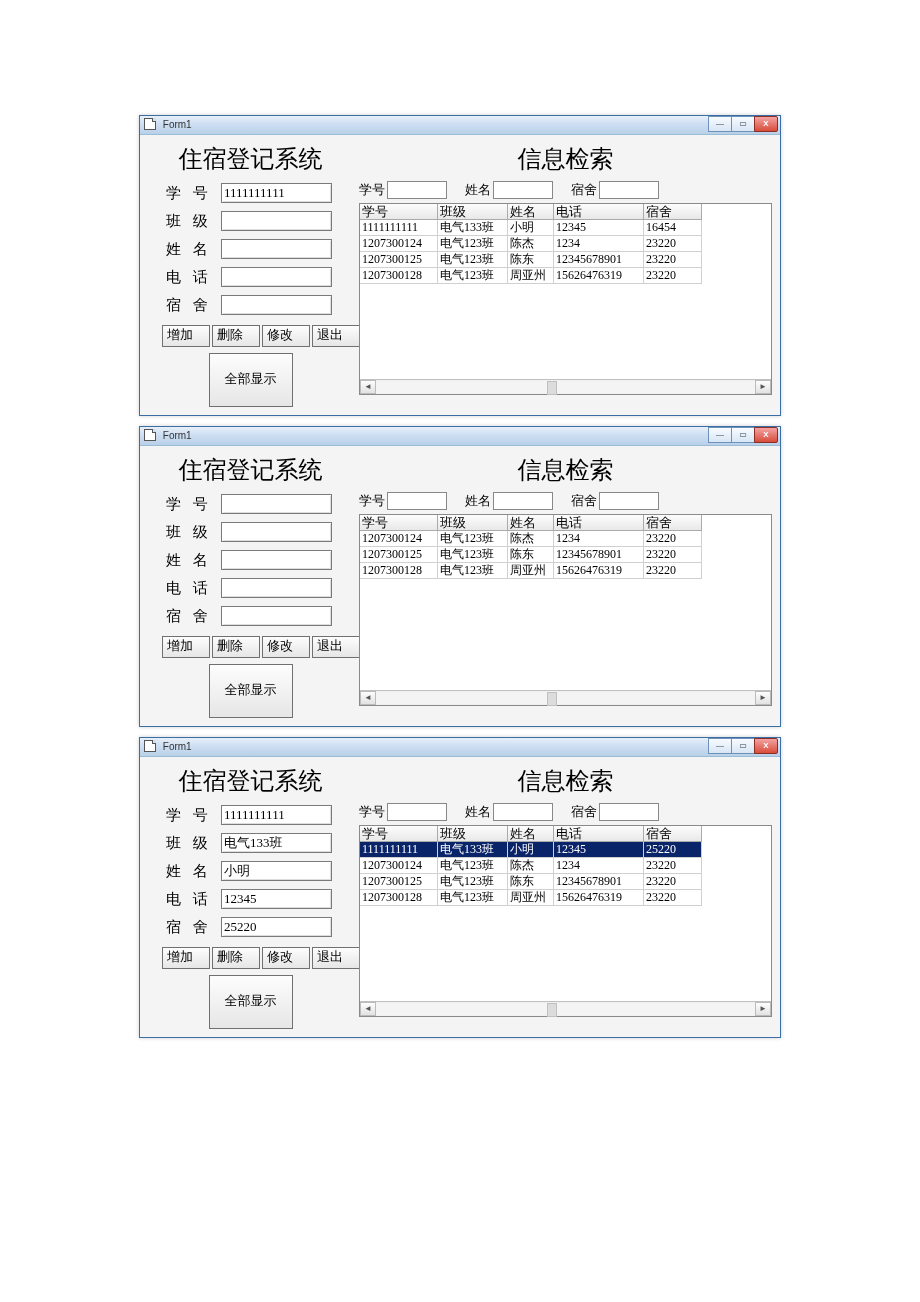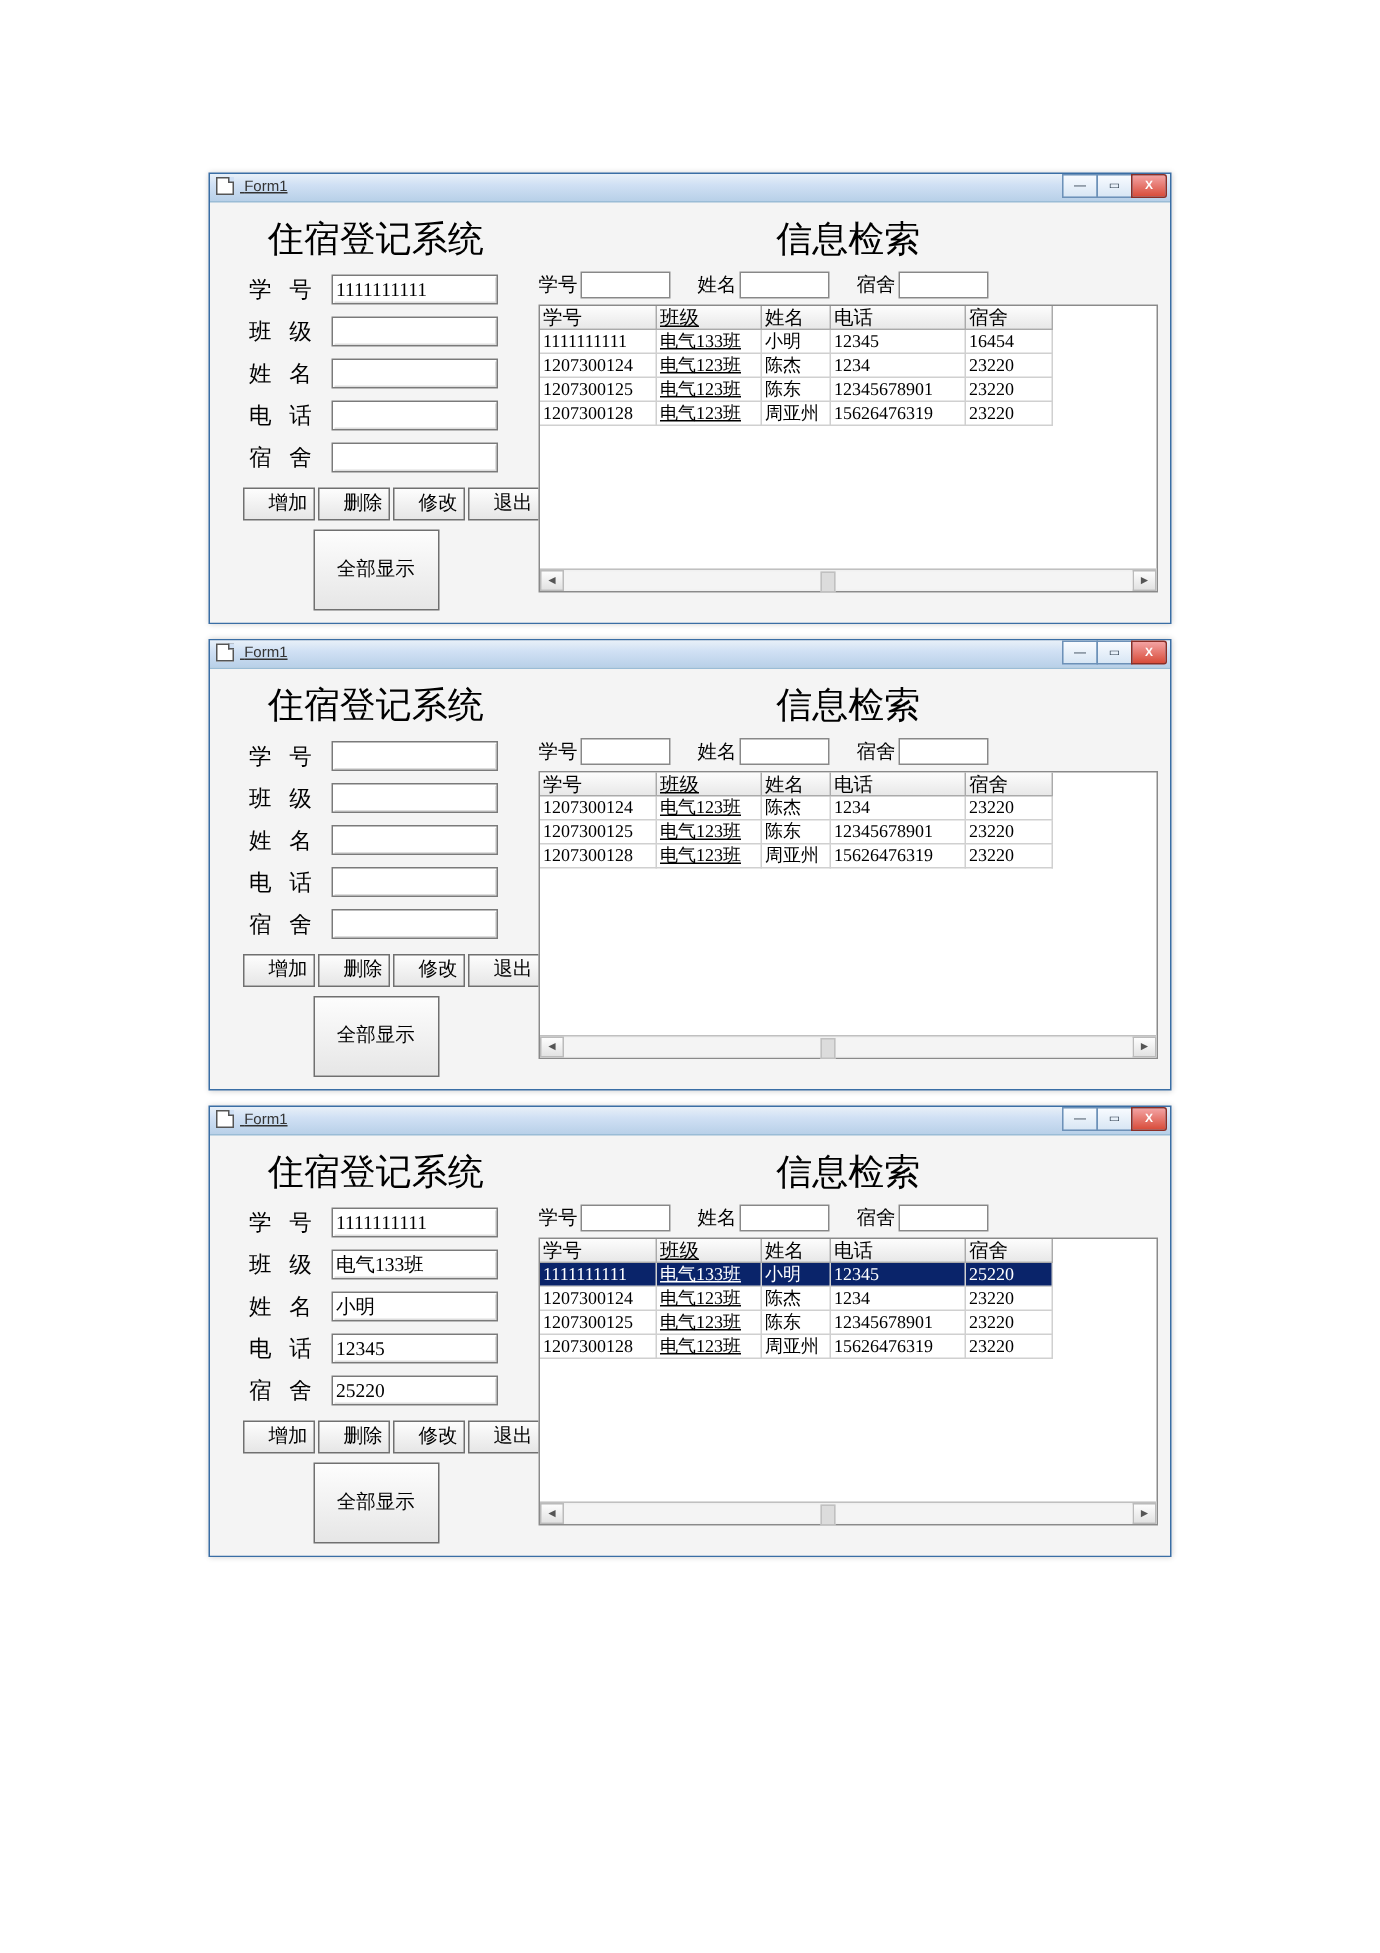--- a/index.html
+++ b/index.html
@@ -26,21 +26,20 @@
   }
   .titlebar {
     height: 18px;
     background: linear-gradient(to bottom, #e8f0f8 0%, #d0e0f4 40%, #b8d0e8 100%);
     border-bottom: 1px solid #9abcd6;
     position: relative;
     font-family: "Microsoft YaHei", sans-serif;
     font-size: 10px;
     line-height:18px;
     color: #333;
-    text-decoration: underline;
   }
   .titlebar .doc-icon {
     display:inline-block;
     width:10px; height:10px;
     border:1px solid #555;
     background:#fff;
     margin:2px 4px 0 4px;
     vertical-align: top;
     position:relative;
   }
@@ -139,21 +138,21 @@
     margin: 10px 0 4px 14px;
     gap: 0;
   }
   .fbtn {
     min-width: 38px;
     height: 20px;
     border:1px solid #707070;
     background: linear-gradient(to bottom,#fdfdfd,#e6e6e6);
     font-size: 13px;
     line-height: 18px;
-    text-align:right;
+    text-align:left;
     font-family: "SimSun","宋体",serif;
     padding: 0 4px;
     margin-right: 2px;
   }
   .allbtn-row { text-align:center; margin-top:6px;}
   .allbtn {
     display:inline-block;
     min-width: 70px;
     height: 20px;
     border:1px solid #707070;
@@ -187,21 +186,21 @@
     line-height:15px;
     box-sizing:border-box;
     font-size:12px;
   }
   .ghead .gcell {
     background: linear-gradient(to bottom,#fdfdfd,#e8e8e8);
     border-right:1px solid #aaa;
     border-bottom:1px solid #aaa;
     font-size:13px;
   }
-  .c1{ width:78px;} .c2{ width:70px;text-decoration:underline;} .c3{ width:46px;}
+  .c1{ width:78px;} .c2{ width:70px;} .c3{ width:46px;}
   .c4{ width:90px;} .c5{ width:58px;}
   .sel .gcell { background:#0a246a; color:#fff; }
   .scroll-h {
     position:absolute;
     left:0; right:0; bottom:0;
     height:14px;
     background:#f0f0f0;
     border-top:1px solid #c0c0c0;
     display:flex;
     align-items:center;

